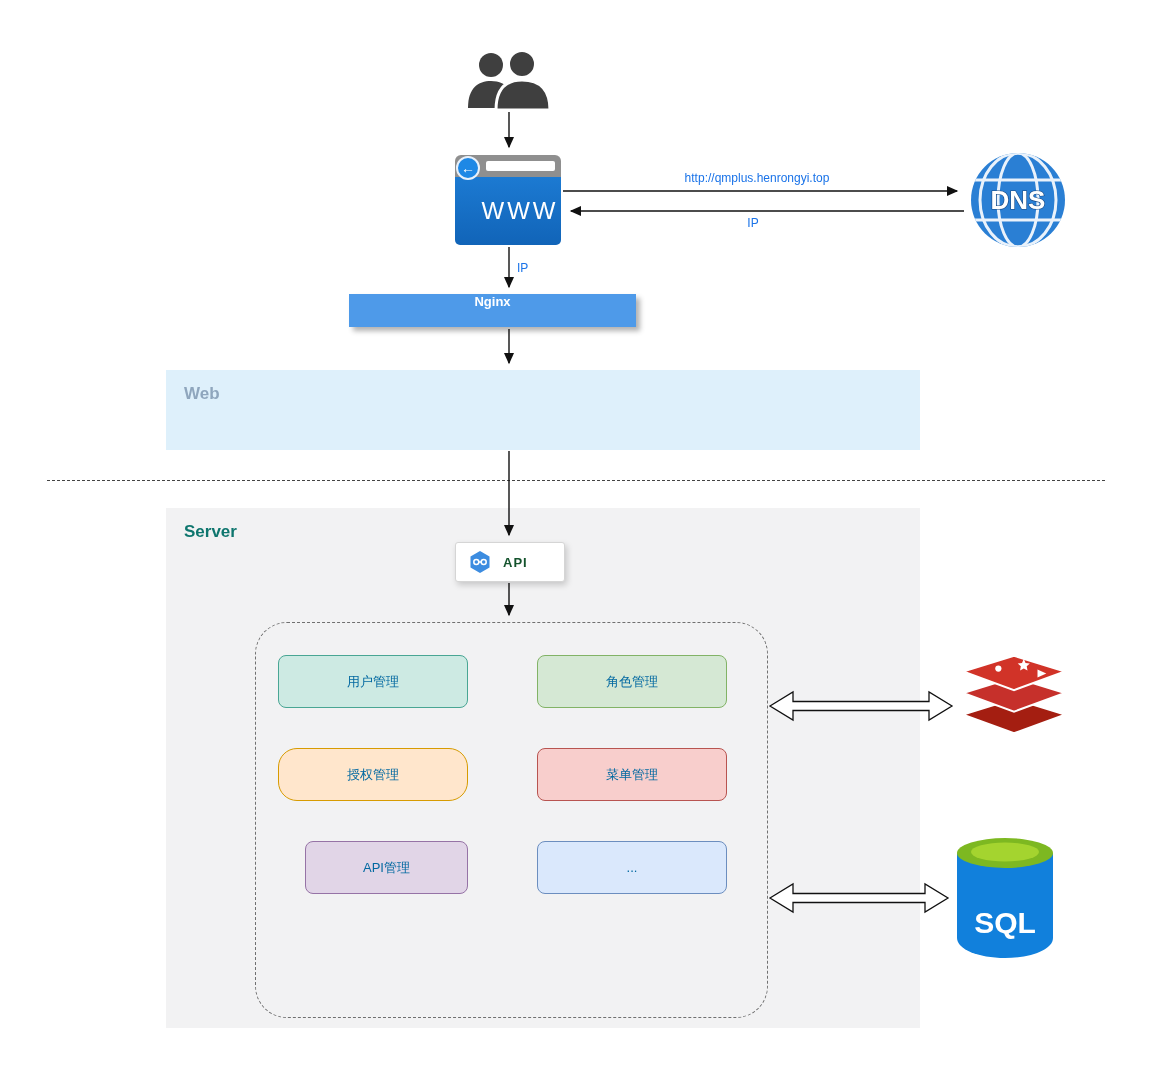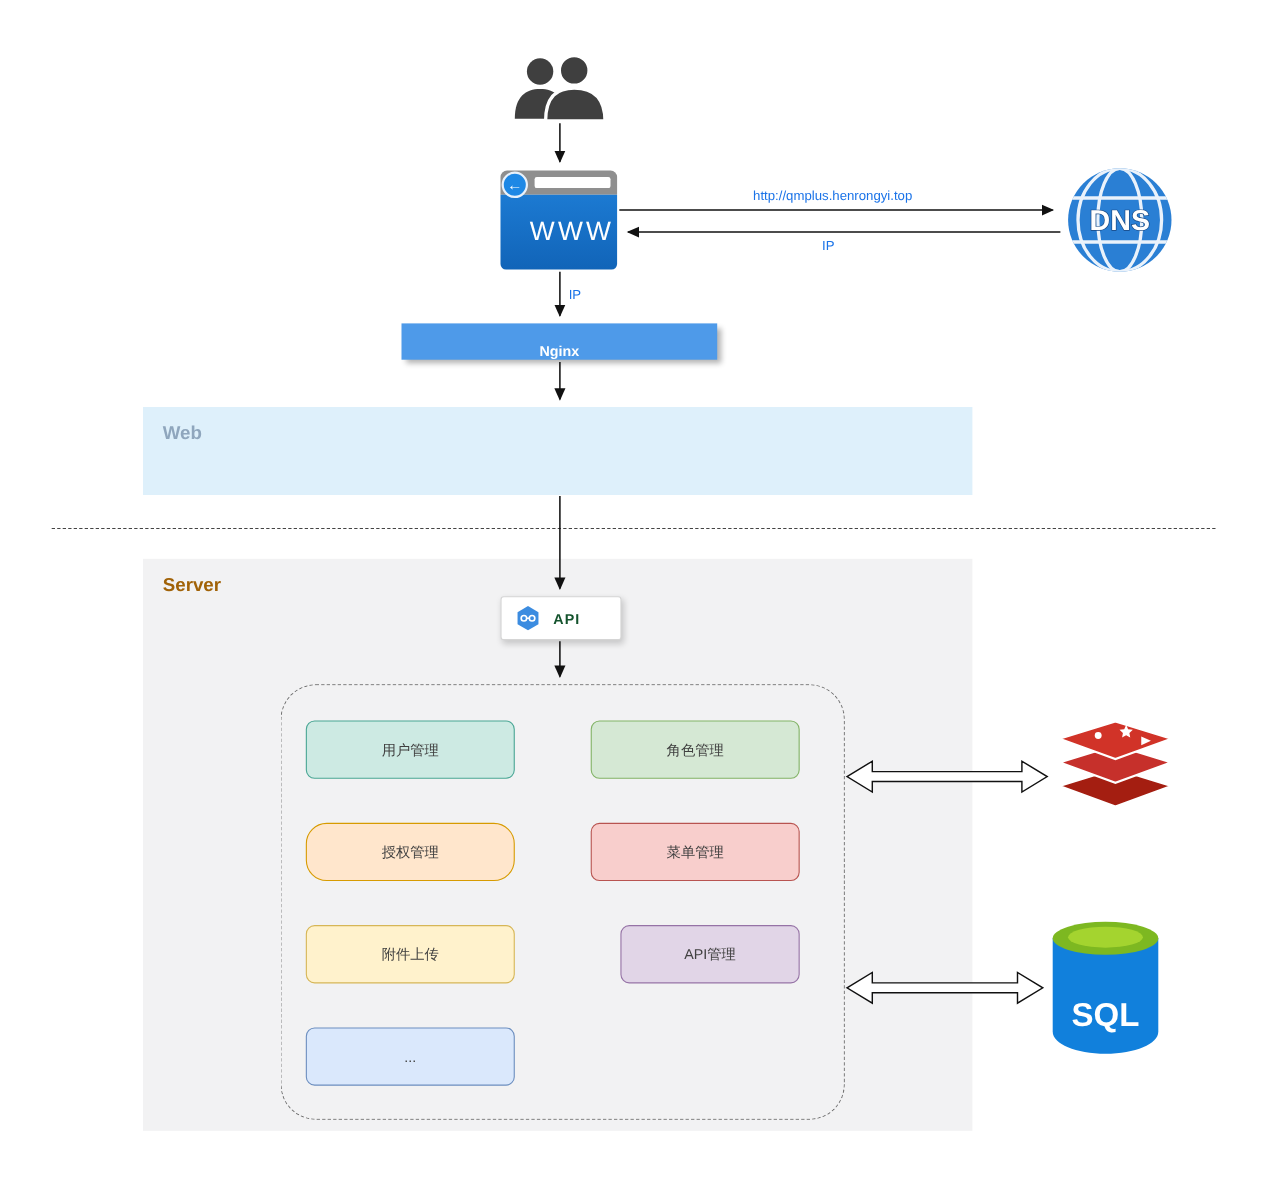--- a/index.html
+++ b/index.html
@@ -1,65 +1,65 @@
 <!DOCTYPE html>
 <html><head>
 <meta charset="utf-8">
 <style>
   * { margin:0; padding:0; box-sizing:border-box; }
   body { font-family:"Liberation Sans","DejaVu Sans",sans-serif; background:#fff; }
   .canvas { position:relative; width:1161px; height:1081px; background:#fff; overflow:hidden; }
 
   
-  .zone { position:absolute; }
+  .zone { position:absolute;margin-left:36px; }
   .zone-label { font-weight:bold; font-size:17px; padding:14px 0 0 18px; }
   .web-zone { left:130px; top:370px; width:754px; height:80px; background:#def0fb; }
   .web-zone .zone-label { color:#8fa6bd; }
   .server-zone { left:130px; top:508px; width:754px; height:520px; background:#f2f2f3; }
-  .server-zone .zone-label { color:#a16207; }
+  .server-zone .zone-label { color:#0f766e; }
 
   .divider { position:absolute; left:47px; top:480px; width:1058px; height:0;
              border-top:1.4px dashed #444; }
 
   
   .browser { position:absolute; left:455px; top:155px; width:106px; height:90px; }
   .browser-top { position:absolute; top:0; left:0; right:0; height:22px; background:#8f8f8f;
                  border-radius:6px 6px 0 0; }
   .browser-address { position:absolute; top:6px; left:31px; width:69px; height:10px;
                      background:#fff; border-radius:2px; }
   .browser-back { position:absolute; top:1px; left:1px; width:24px; height:24px;
                   background:#1e88e5; border:2px solid #e8f1fb; border-radius:50%;
                   color:#fff; display:flex; align-items:center; justify-content:center;
                   font-size:14px; font-weight:bold; z-index:2; }
   .browser-body { position:absolute; top:22px; left:0; right:0; bottom:0;
                   background:linear-gradient(180deg,#1c7ad2,#1164b8);
                   border-radius:0 0 5px 5px; display:flex; align-items:center; justify-content:center;padding-left:24px; }
   .browser-label { color:#fff; font-size:24px; letter-spacing:3px; }
 
   
-  .nginx { position:absolute; left:365px; top:294px; width:287px; height:33px;
+  .nginx { position:absolute; left:349px; top:294px; width:287px; height:33px;
            background:#4e9ae9; box-shadow:4px 4px 5px rgba(0,0,0,.3);
-           display:flex; align-items:flex-end; justify-content:center;
+           display:flex; align-items:flex-start; justify-content:center;
            color:#fff; font-weight:bold; font-size:13px; }
 
   
   .api-node { position:absolute; left:455px; top:542px; width:110px; height:40px;
               background:#fff; border:1px solid #d5d5d5; border-radius:3px;
               box-shadow:2px 3px 6px rgba(0,0,0,.18);
               display:flex; align-items:center; gap:11px; padding-left:12px; }
   .api-label { font-weight:bold; font-size:13px; color:#14532d; letter-spacing:1px; }
 
   
   .module-container { position:absolute; left:255px; top:622px; width:513px; height:396px;
                       border:1.6px dashed #707070; border-radius:32px; }
   .module-grid { position:absolute; left:22px; top:32px; display:grid;
                  grid-template-columns:190px 190px; column-gap:69px; row-gap:40px; }
   .module-box { height:53px; border:1px solid; border-radius:8px;
                 display:flex; align-items:center; justify-content:center;
-                font-size:13px; color:#404040; }
+                font-size:13px; color:#0369a1; }
 
   svg.icon { position:absolute; }
   .overlay { position:absolute; left:0; top:0; pointer-events:none; }
 </style>
 </head>
 <body>
 
 <div class="canvas">
 
   <div class="zone web-zone">
@@ -119,21 +119,20 @@
     </svg>
     <span class="api-label">API</span>
   </div>
 
   <div class="module-container">
     <div class="module-grid">
         <div class="module-box" style="background: rgb(205, 234, 227); border-color: rgb(73, 166, 148);">用户管理</div>
         <div class="module-box" style="background: rgb(213, 232, 212); border-color: rgb(130, 179, 102);">角色管理</div>
         <div class="module-box" style="background: rgb(255, 230, 204); border-color: rgb(215, 155, 0); border-radius: 19px;">授权管理</div>
         <div class="module-box" style="background: rgb(248, 206, 204); border-color: rgb(184, 84, 80);">菜单管理</div>
-        <div class="module-box" style="background: rgb(255, 242, 204); border-color: rgb(214, 182, 86);">附件上传</div>
         <div class="module-box" style="background: rgb(225, 213, 231); border-color: rgb(150, 115, 166); margin-left: 27px;">API管理</div>
         <div class="module-box" style="background: rgb(218, 232, 252); border-color: rgb(108, 142, 191);">...</div>
       </div>
   </div>
 
   <svg class="icon" style="left:955px; top:650px;" width="118" height="90" viewBox="0 0 120 92">
     <g stroke="#ffffff" stroke-width="2">
       <path d="M8 66 L60 50 L112 66 L60 85 Z" fill="#a41e11"></path>
       <path d="M8 44 L60 28 L112 44 L60 63 Z" fill="#c6302b"></path>
       <path d="M8 22 L60 6 L112 22 L60 41 Z" fill="#d13328"></path>

